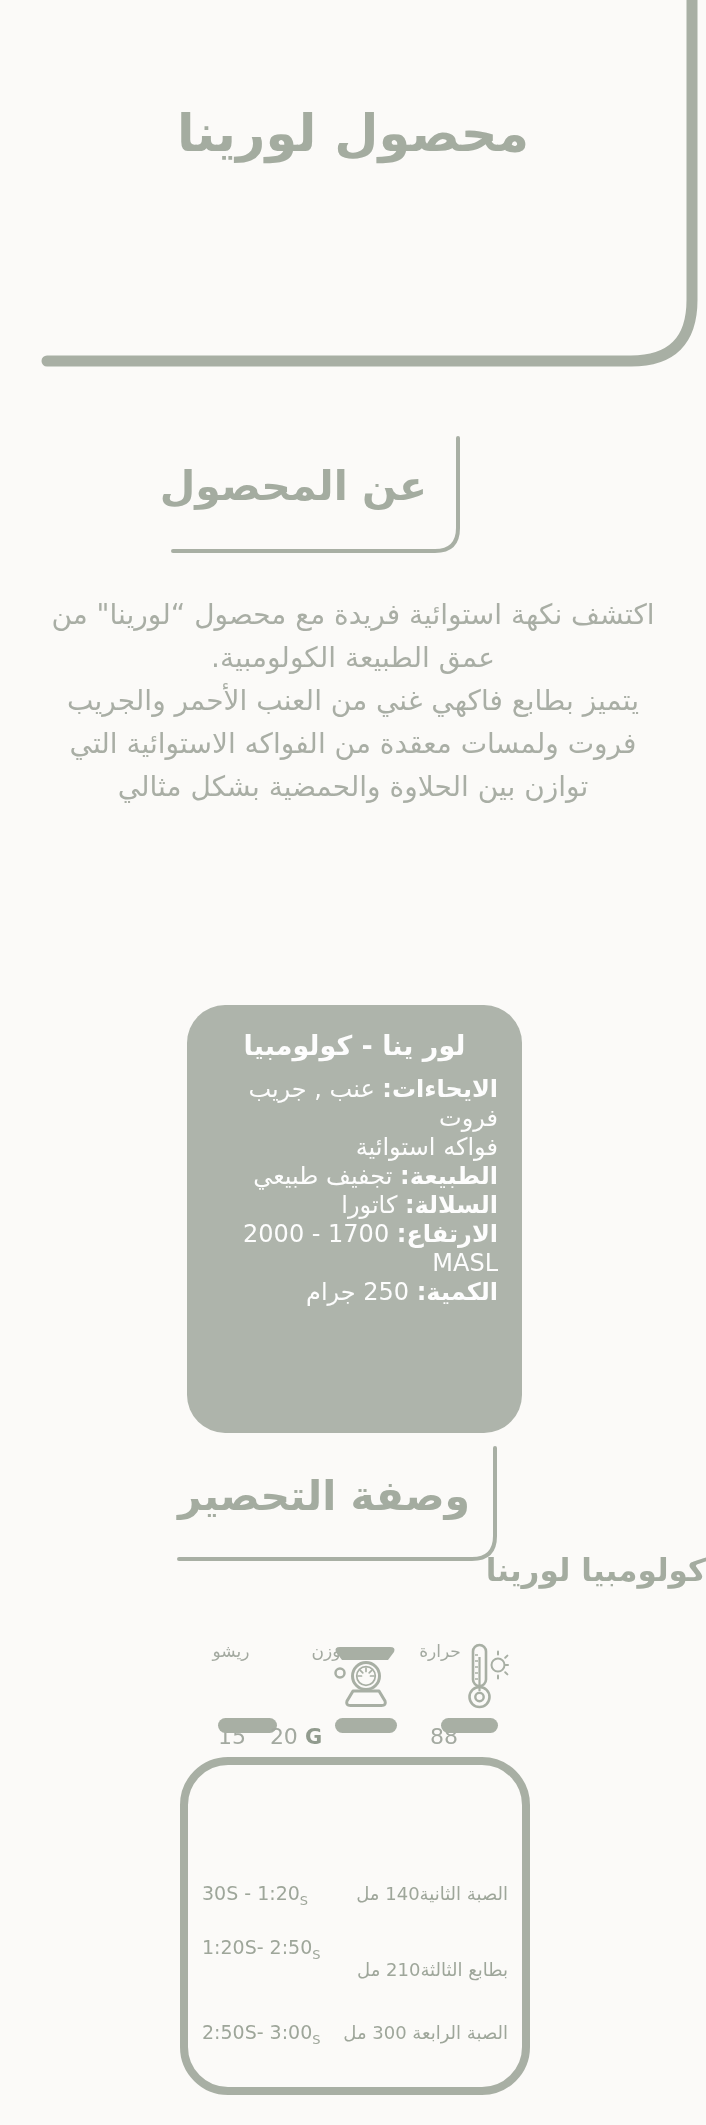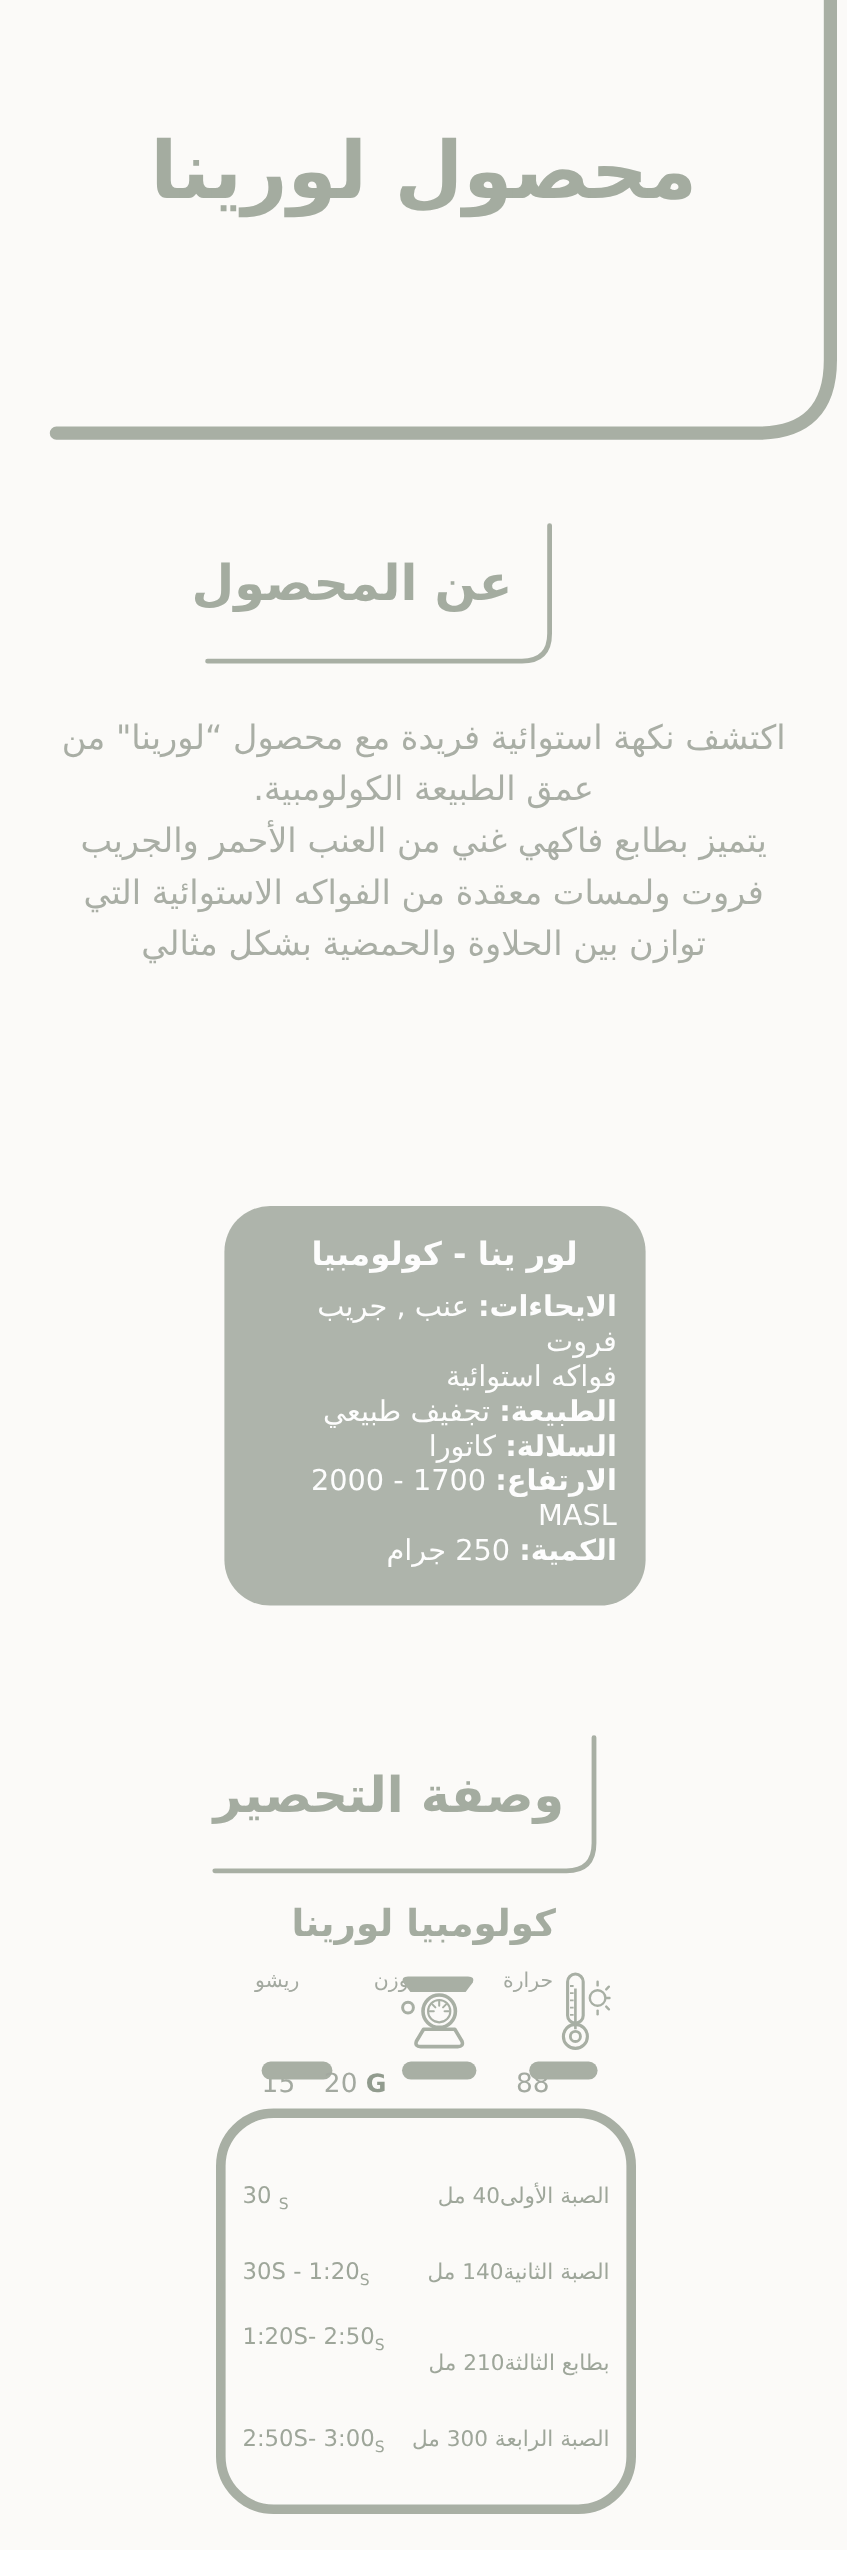--- a/index.html
+++ b/index.html
@@ -18,41 +18,41 @@
     position:relative;width:706px;height:2125px;margin:0 auto;
     background:var(--background);
     font-family:"DejaVu Sans",sans-serif;
     overflow:hidden;
   }
   svg{display:block;}
   
   .top-frame{position:absolute;left:0;top:0;width:706px;height:400px;color:var(--sage-line);}
   .page-title{
     position:absolute;left:0;right:0;top:104px;text-align:center;direction:rtl;
-    font-size:66px;font-weight:700;color:var(--sage-text);letter-spacing:-1px;
+    font-size:51px;font-weight:700;color:var(--sage-text);letter-spacing:-1px;
   }
   
   .bracket{position:absolute;color:var(--sage-line);}
   .about-bracket{left:160px;top:430px;width:310px;height:130px;}
   .recipe-bracket{left:165px;top:1440px;width:345px;height:130px;}
   .section-heading{position:absolute;direction:rtl;font-weight:700;font-size:41px;color:var(--sage-text);letter-spacing:-1px;text-align:center;}
   .about-heading{right:279px;top:462px;}
   .recipe-heading{right:236px;top:1472px;}
   
   .about-text{
     position:absolute;left:20px;right:20px;top:593px;direction:rtl;text-align:center;
     font-size:28px;line-height:43px;color:var(--paragraph-text);font-weight:400;
   }
   
-  .product-card{position:absolute;left:187px;top:1005px;width:335px;height:333px;background:var(--card-bg);border-radius:38px;padding-left:16px;}
+  .product-card{position:absolute;left:187px;top:1005px;width:335px;height:428px;background:var(--card-bg);border-radius:38px;}
   .card-title{padding-top:25px;text-align:center;direction:rtl;font-size:27px;font-weight:700;color:var(--card-text);}
   .card-details{margin-top:14px;padding:0 24px 0 12px;direction:rtl;text-align:right;font-size:24px;line-height:29px;color:var(--card-text);}
   .card-details .lbl{font-weight:700;}
   
-  .recipe-subheading{position:absolute;left:0;right:0;top:1585px;text-align:center;direction:rtl;font-size:31px;font-weight:700;color:var(--sage-text);}
+  .recipe-subheading{position:absolute;left:0;right:0;top:1552px;direction:rtl;font-size:31px;font-weight:700;color:var(--sage-text);}
   
   .metrics{position:absolute;left:0;top:1640px;width:706px;height:100px;}
   .metric-label{position:absolute;font-size:17px;color:var(--metric-text);direction:rtl;text-align:center;}
   .metric-value{position:absolute;font-size:22px;color:var(--metric-text);text-align:center;margin-top:40px;}
   .pill{position:absolute;height:15px;border-radius:8px;background:var(--sage-line);}
   .ratio-label{left:206px;top:1px;width:50px;}
   .ratio-value{left:212px;top:44px;width:40px;}
   .ratio-pill{left:218px;top:78px;width:59px;}
   .weight-label{left:304px;top:1px;width:44px;}
   .weight-value{left:266px;top:44px;width:60px;display:flex;justify-content:center;align-items:baseline;gap:7px;}
@@ -162,24 +162,20 @@
         <line x1="47" y1="22" x2="44.5" y2="22"></line>
         <line x1="44.2" y1="29.2" x2="46.4" y2="31.4"></line>
         <line x1="37" y1="32.5" x2="37" y2="35.5"></line>
       </g>
     </svg>
     <div class="pill temp-pill"></div>
 
   </div>
 
   <div class="brew-box">
-    <div class="brew-row row-1">
-      <span class="step-time"><span class="main">30 </span><span class="time-sub">S</span></span>
-      <span class="step-name">الصبة الأولى40 مل</span>
-    </div>
     <div class="brew-row row-2">
       <span class="step-time"><span class="main">30S - 1:20</span><span class="time-sub">S</span></span>
       <span class="step-name">الصبة الثانية140 مل</span>
     </div>
     <div class="brew-row row-3">
       <span class="step-time"><span class="main">1:20S- 2:50</span><span class="time-sub">S</span></span>
       <span class="step-name">بطابع الثالثة210 مل</span>
     </div>
     <div class="brew-row row-4">
       <span class="step-time"><span class="main">2:50S- 3:00</span><span class="time-sub">S</span></span>

